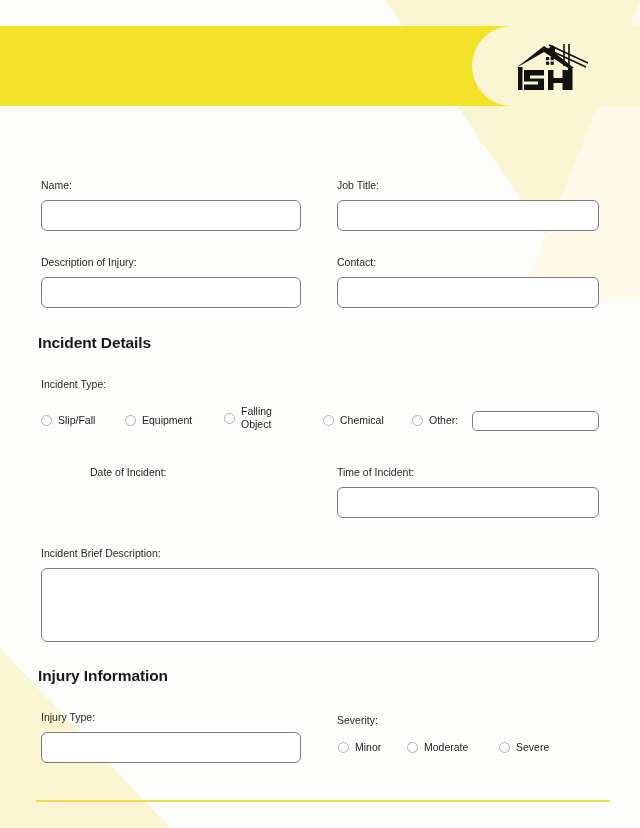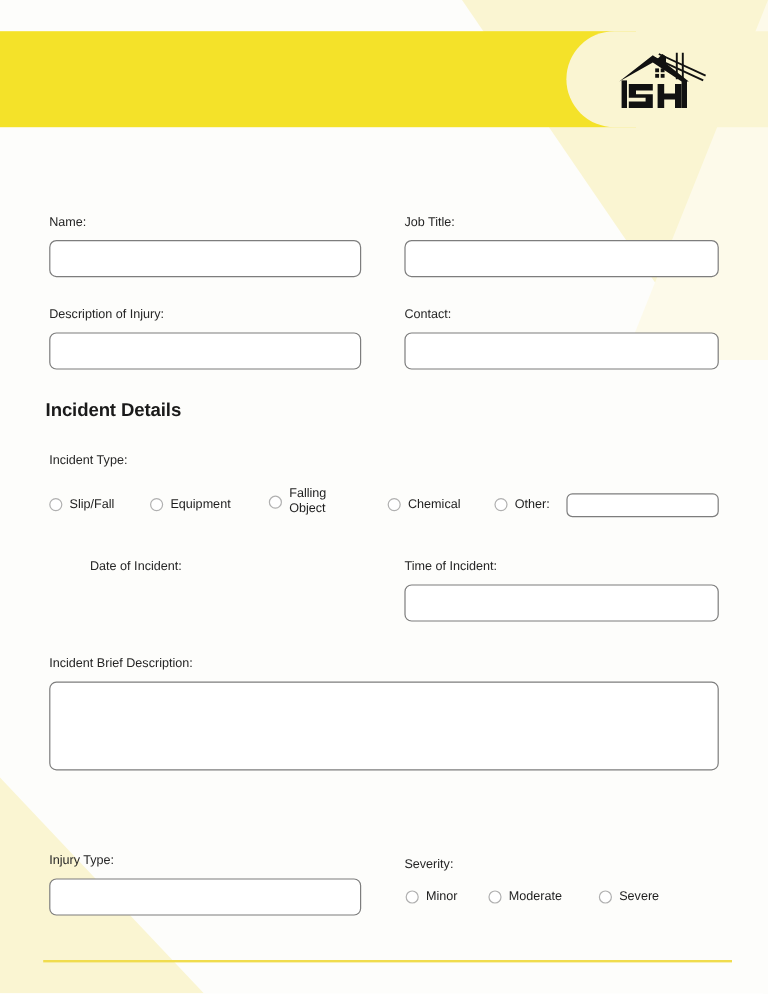--- a/index.html
+++ b/index.html
@@ -259,28 +259,29 @@
     <span class="radio-dot"></span>
     <span class="radio-label">Chemical</span>
   </div>
 
   <div class="radio-item abs" style="left:412px; top:414px;">
     <span class="radio-dot"></span>
     <span class="radio-label">Other:</span>
   </div>
   <input class="textbox abs" style="left: 472px; top: 411px; width: 127px; height: 20px; border-radius: 5px; font-size: 10px;" value="">
 
-  <div class="field-label abs" style="left:43px; top:466px;padding-left:32px;">Date of Incident:</div>
+  <div class="field-label abs" style="left:58px; top:466px;padding-left:32px;">Date of Incident:</div>
 
   <div class="field-label abs" style="left:337px; top:466px;">Time of Incident:</div>
   <input class="textbox abs" style="left: 337px; top: 487px; width: 262px; height: 31px;" value="">
 
   <div class="field-label abs" style="left:41px; top:547px;">Incident Brief Description:</div>
   <textarea class="textbox tall abs" style="left: 41px; top: 568px; width: 558px; height: 74px;"></textarea>
 
+  <div class="section-title abs" style="left:38px; top:667px;">Injury Information</div>
 
   <div class="field-label abs" style="left:41px; top:711px;">Injury Type:</div>
   <input class="textbox abs" style="left: 41px; top: 732px; width: 260px; height: 31px;" value="">
 
   <div class="field-label abs" style="left:337px; top:714px;">Severity:</div>
 
   <div class="radio-item abs" style="left:338px; top:741px;">
     <span class="radio-dot"></span>
     <span class="radio-label">Minor</span>
   </div>

